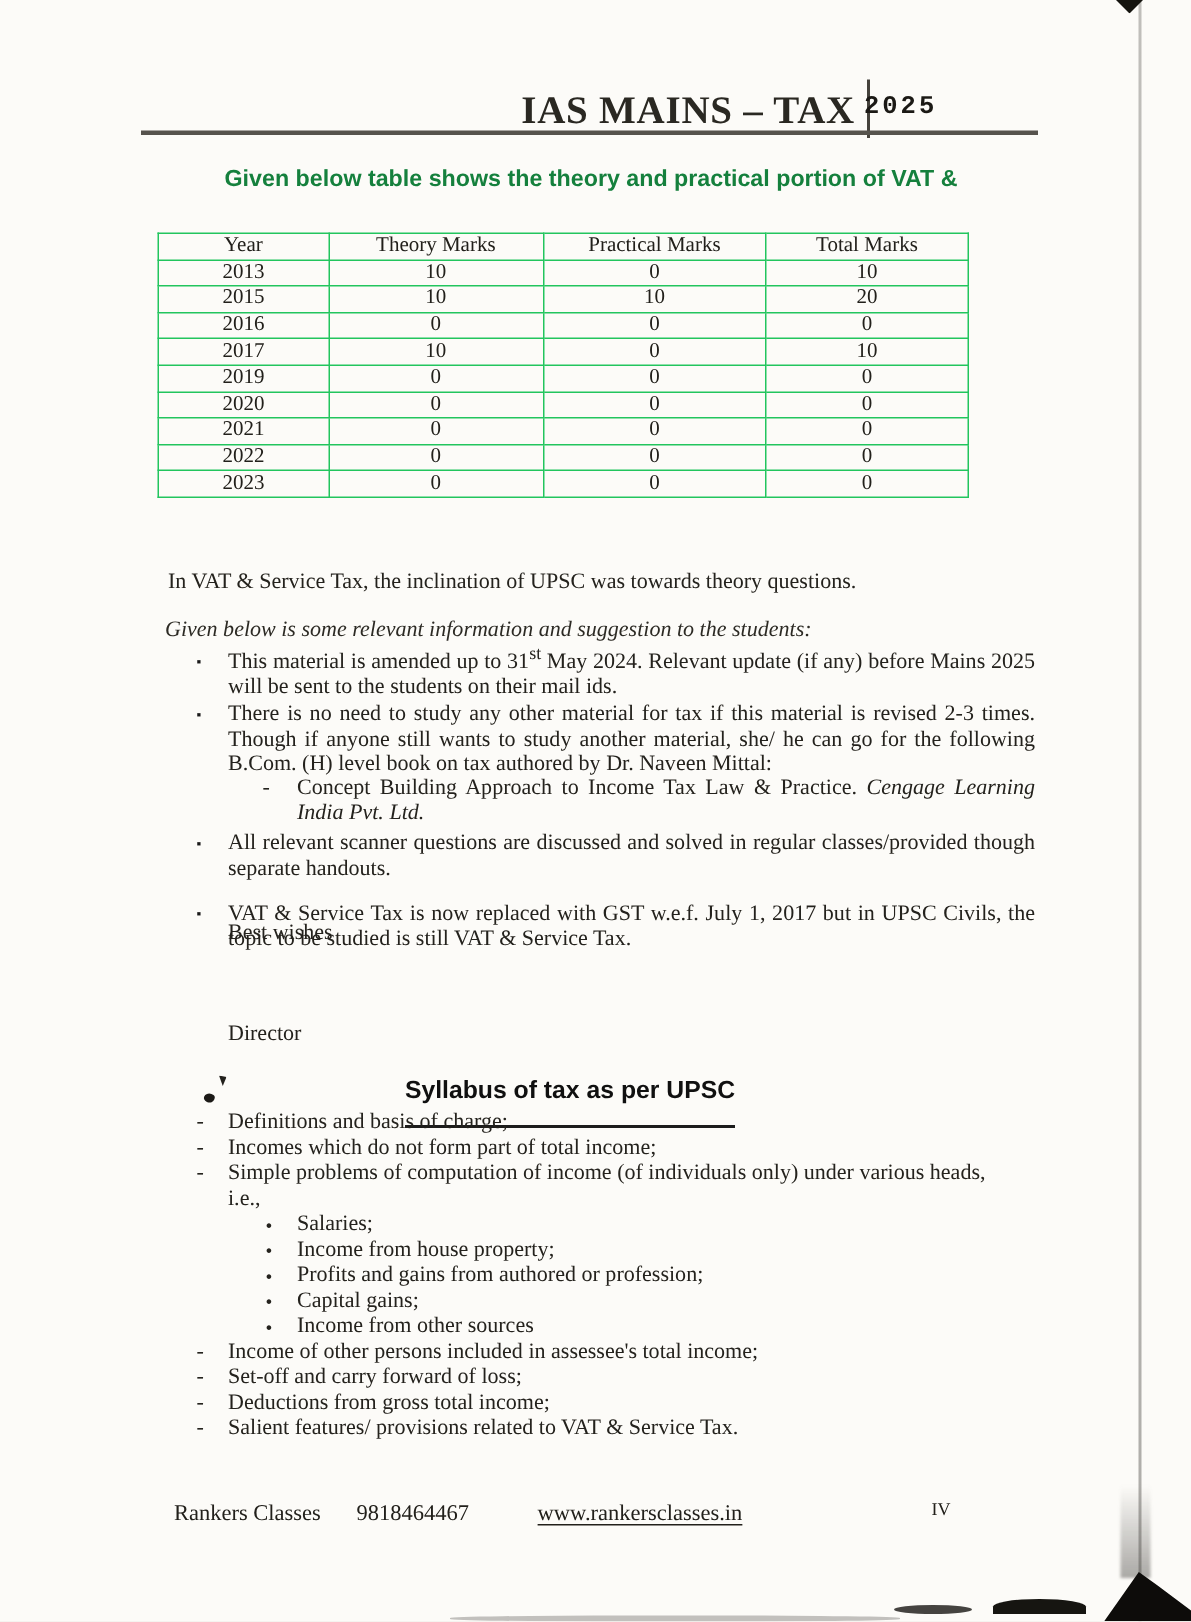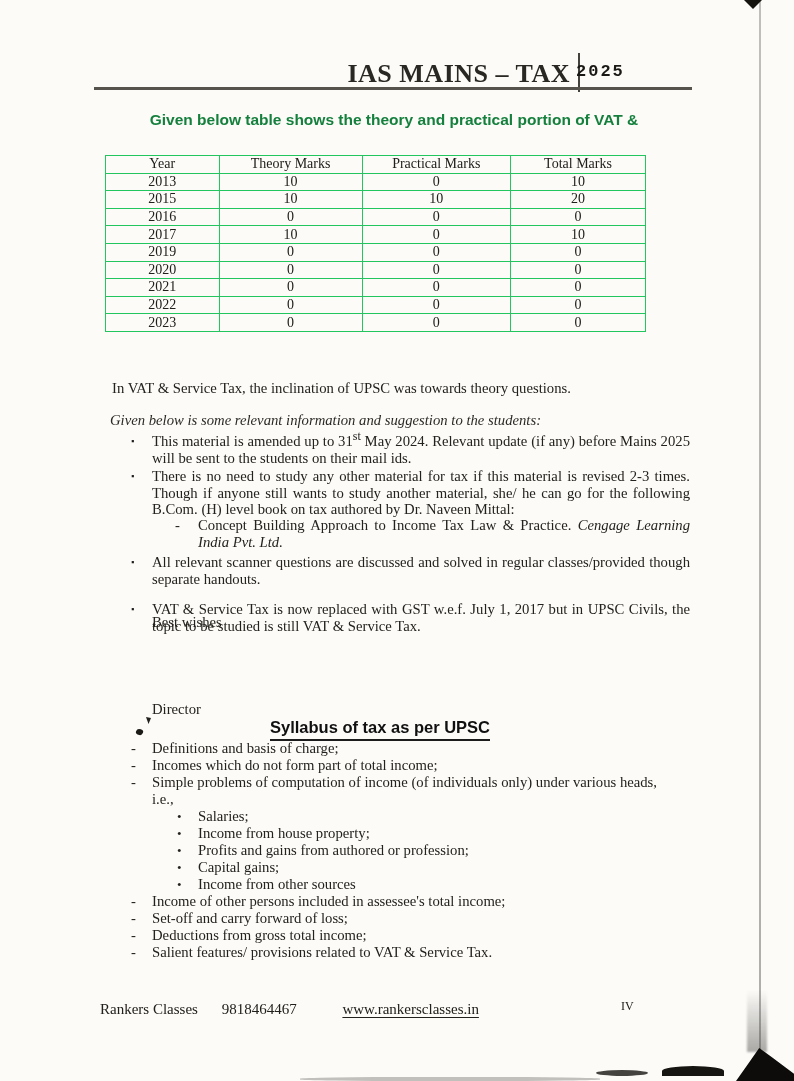--- a/index.html
+++ b/index.html
@@ -52,44 +52,44 @@
   .li-sq { position:absolute; left:131px; width:559px; display:flex; }
   .li-sq .mk { width:21px; flex:none; font-size:9px; line-height:16.5px; color:#1a1a1a; }
   .li-sq .tx { flex:1; font-size:14.7px; line-height:16.5px; text-align:justify; }
   .li-dash-sub { position:absolute; left:175px; width:515px; display:flex; }
   .li-dash-sub .mk { width:23px; flex:none; font-size:14.7px; line-height:16.5px; }
   .li-dash-sub .tx { flex:1; font-size:14.7px; line-height:16.5px; text-align:justify; }
   .italic { font-style:italic; }
   sup { font-size:12px; vertical-align:super; line-height:0; }
 
   .best-wishes { position:absolute; top:614px; left:152px; font-size:14.7px; }
-  .director    { position:absolute; top:701px; left:152px; font-size:14.7px; }
+  .director    { position:absolute; top:681px; left:152px; font-size:14.7px; }
 
   
   .mark1 { position:absolute; left:146px; top:717px; width:5px; height:7px;
            background:#23211d; clip-path:polygon(50% 100%, 0 0, 100% 15%); }
   .mark2 { position:absolute; left:136px; top:729px; width:7px; height:6px;
            background:#1c1a17; border-radius:60% 40% 55% 45%; transform:rotate(20deg); }
 
   
   .syll-heading {
     position:absolute; top:718px; left:97px; width:566px; text-align:center;
     font-family:"Liberation Sans", sans-serif; font-weight:bold; font-size:16.5px; color:#101010;
   }
-  .syll-heading span { border-bottom:2px solid #1c1c1c; padding-bottom:3px; }
+  .syll-heading span { border-bottom:2px solid #1c1c1c; padding-bottom:14px; }
   .syll-list { position:absolute; top:740px; left:131px; width:559px; font-size:14.7px; }
   .d-item { display:flex; line-height:17px; }
   .d-item .mk { width:21px; flex:none; }
   .d-item .tx { flex:1; }
   .s-item { display:flex; line-height:17px; margin-left:46px; }
   .s-item .mk { width:21px; flex:none; font-size:13px; }
   .s-item .tx { flex:1; }
 
   
-  .footer { position:absolute; top:1001px; left:100px; font-size:15px; color:#22201b;text-align:center; }
+  .footer { position:absolute; top:1001px; left:116px; font-size:15px; color:#22201b;text-align:center; }
   .footer .phone { margin-left:20px; }
   .footer .site  { margin-left:42px; text-decoration:underline; text-underline-offset:3px; }
   .page-num { position:absolute; top:999px; left:621px; font-size:12px; color:#22201b; }
 
   
   .edge-line { position:absolute; left:759px; top:0; width:2px; height:1081px;
                background:linear-gradient(#8f8d89, #6f6d69); opacity:.55; }
   .top-notch { position:absolute; left:744px; top:0; width:18px; height:9px;
                background:#15140f; clip-path:polygon(0 0, 100% 0, 50% 100%); }
   .streak-br { position:absolute; left:747px; top:990px; width:20px; height:62px;

